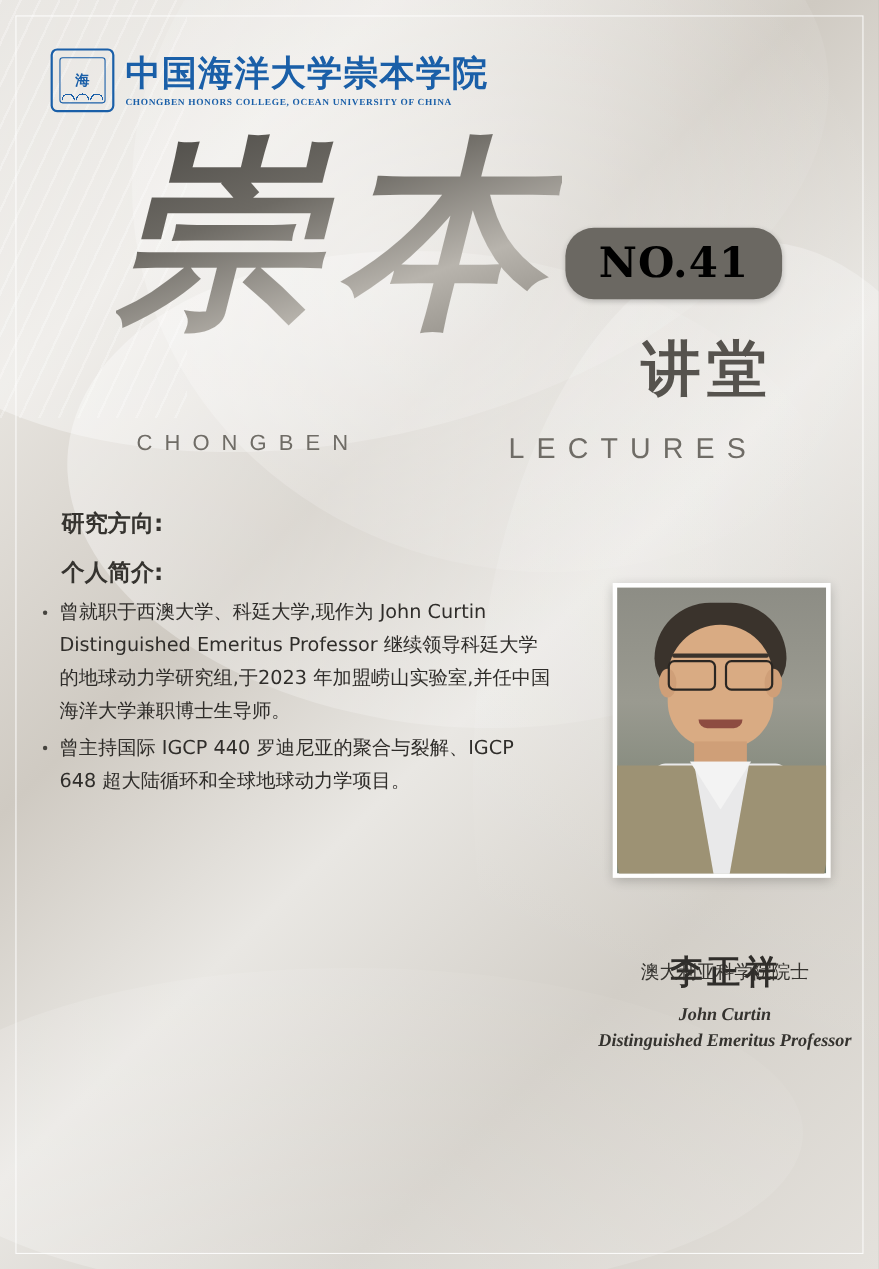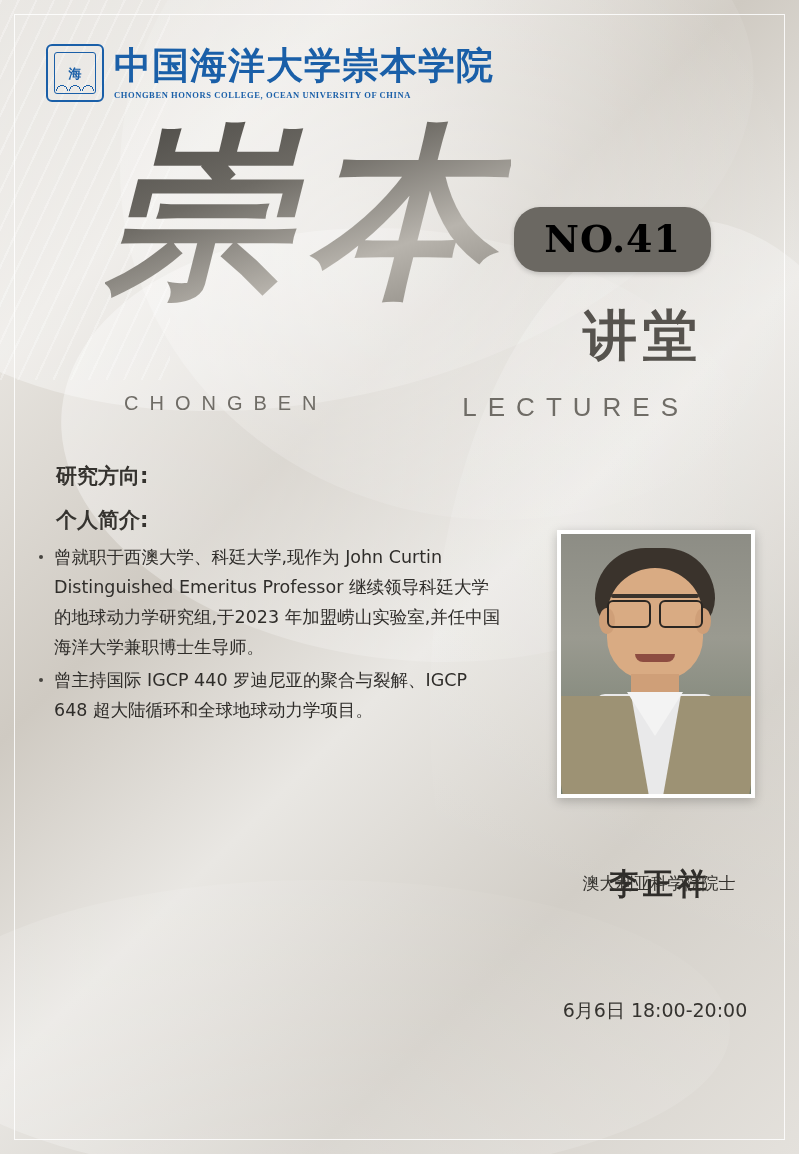--- a/index.html
+++ b/index.html
@@ -49,21 +49,21 @@
     font-family:"DejaVu Sans", sans-serif;
   }
   .logo-wave{position:absolute;left:8px;bottom:9px;width:38px;height:10px;
     background:
       radial-gradient(circle at 6px 10px, transparent 5px, #1a5fa8 5px 6px, transparent 6px),
       radial-gradient(circle at 19px 10px, transparent 5px, #1a5fa8 5px 6px, transparent 6px),
       radial-gradient(circle at 32px 10px, transparent 5px, #1a5fa8 5px 6px, transparent 6px);
   }
   .logo-cn{
     font-family:"DejaVu Sans", sans-serif;
-    font-size:37px;font-weight:bold;color:#1a5fa8;letter-spacing:1px;line-height:1.1;
+    font-size:32px;font-weight:bold;color:#1a5fa8;letter-spacing:1px;line-height:1.1;
   }
   .logo-en{
     font-family:"Liberation Serif", serif;
     font-size:8.5px;color:#1a5fa8;letter-spacing:.6px;margin-top:3px;font-weight:bold;
   }
 
   
   .big-cn{
     position:absolute;left:105px;top:120px;
     font-family:"DejaVu Serif", serif;
@@ -222,15 +222,18 @@
     <div class="p-mouth"></div>
     <div class="p-neck"></div>
     <div class="p-shirt"></div>
     <div class="p-jacket-l"></div>
     <div class="p-jacket-r"></div>
     <div class="p-collar"></div>
   </div>
 
   <div class="speaker-name">李正祥</div>
   <div class="speaker-title">澳大利亚科学院院士</div>
-
-  <div class="info-time">6月6日 18:00-20:00</div>
+  <div class="speaker-en">
+    <div>John Curtin</div>
+    <div>Distinguished Emeritus Professor</div>
+  </div>
+
 </div>
 
 </body></html>

